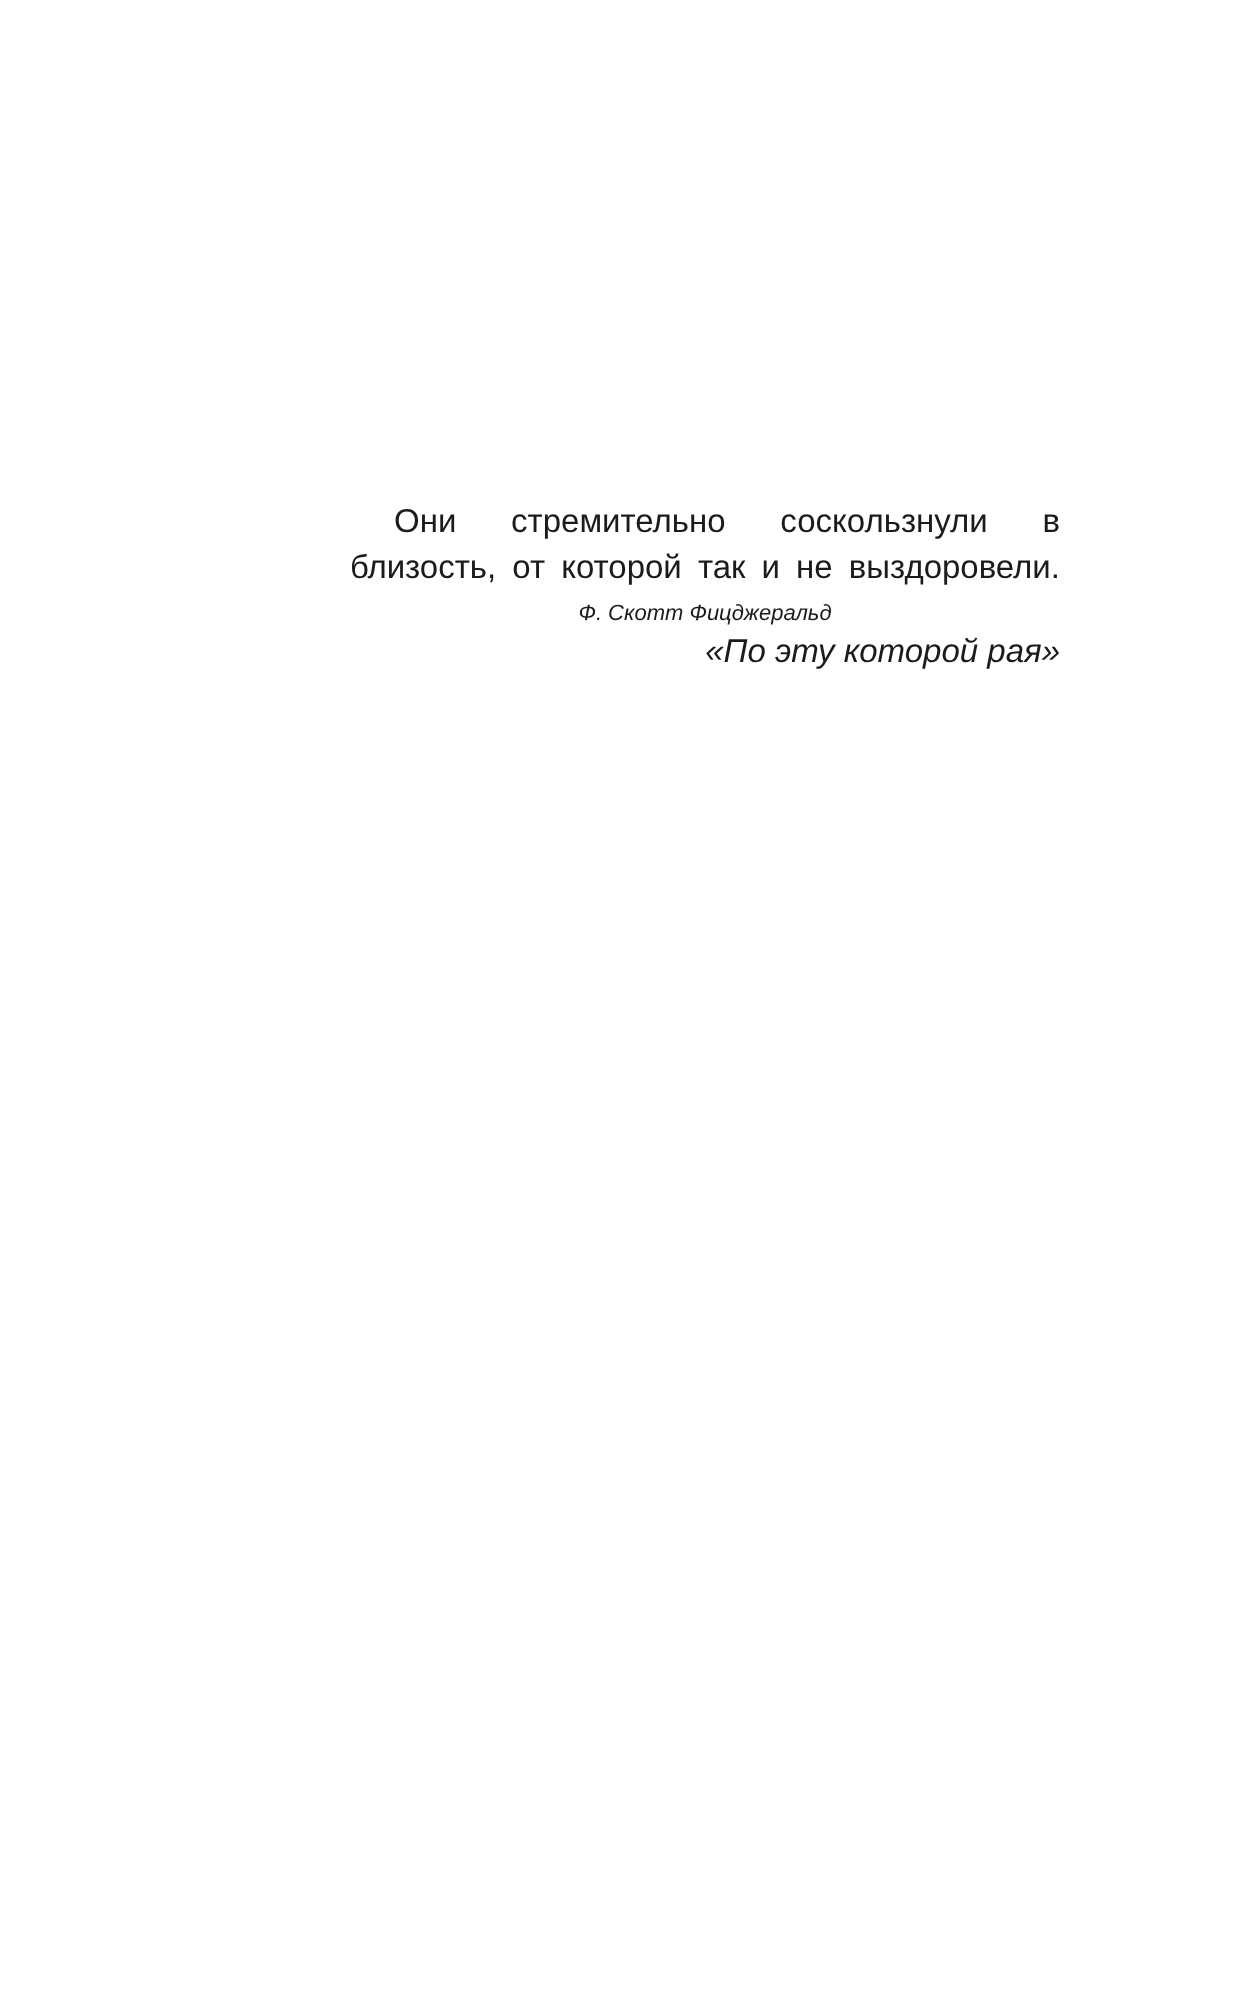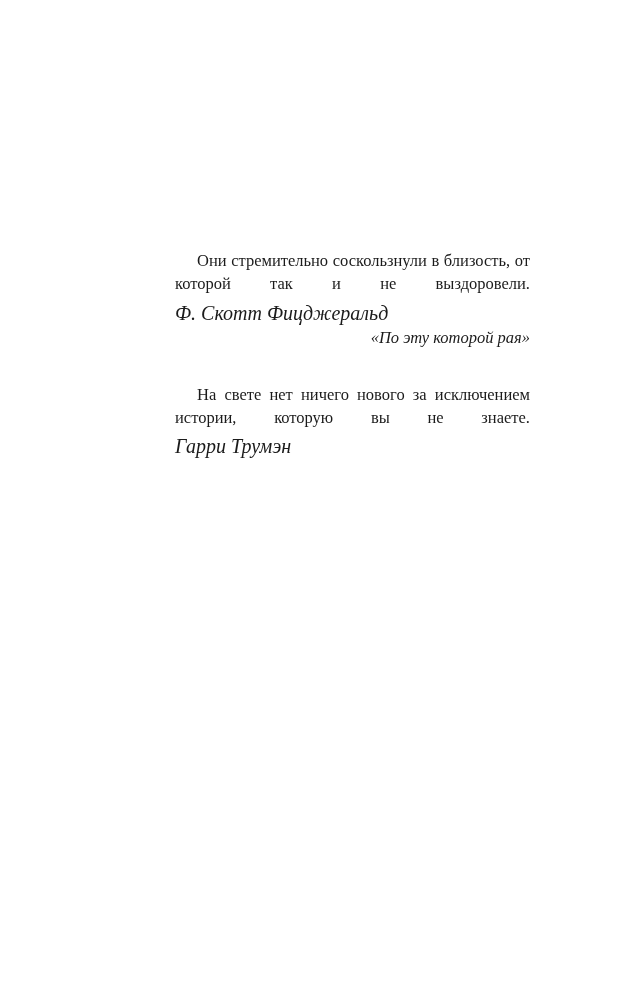--- a/index.html
+++ b/index.html
@@ -6,21 +6,21 @@
     margin: 0;
     padding: 0;
     background: #ffffff;
   }
   .page {
     position: relative;
     width: 557px;
     height: 1001px;
     background: #ffffff;
     overflow: hidden;
-    font-family: Liberation Serif, serif;
+    font-family: Liberation Sans, sans-serif;
     color: #1a1a1a;
   }
   .epigraph-block {
     position: absolute;
     left: 175px;
     top: 250px;
     width: 355px;
   }
   .epigraph {
     margin: 0 0 0 0;
@@ -31,23 +31,23 @@
   .epigraph-text {
     font-size: 16.5px;
     line-height: 1.38;
     text-align: justify;
     text-align-last: justify;
     text-indent: 22px;
     margin: 0;
     color: #1b1b1b;
   }
   .attribution {
-    text-align: left;
+    text-align: center;
     font-style: italic;
-    font-size: 20px;
+    font-size: 11px;
     line-height: 1.38;
     margin-top: 4px;
     color: #1b1b1b;
   }
   .attribution-source {
     text-align: right;
     font-style: italic;
     font-size: 16.5px;
     line-height: 1.38;
     margin-top: 0;
@@ -60,20 +60,16 @@
 <div class="page">
 
   <div class="epigraph-block">
 
     <div class="epigraph">
       <p class="epigraph-text">Они стремительно соскользнули в близость, от которой так и не выздоровели.</p>
       <div class="attribution">Ф. Скотт Фицджеральд</div>
       <div class="attribution-source">«По эту которой рая»</div>
     </div>
 
-    <div class="epigraph">
-      <p class="epigraph-text">На свете нет ничего нового за исключением истории, которую вы не знаете.</p>
-      <div class="attribution">Гарри Трумэн</div>
-    </div>
 
   </div>
 
 </div>
 
 </body></html>

